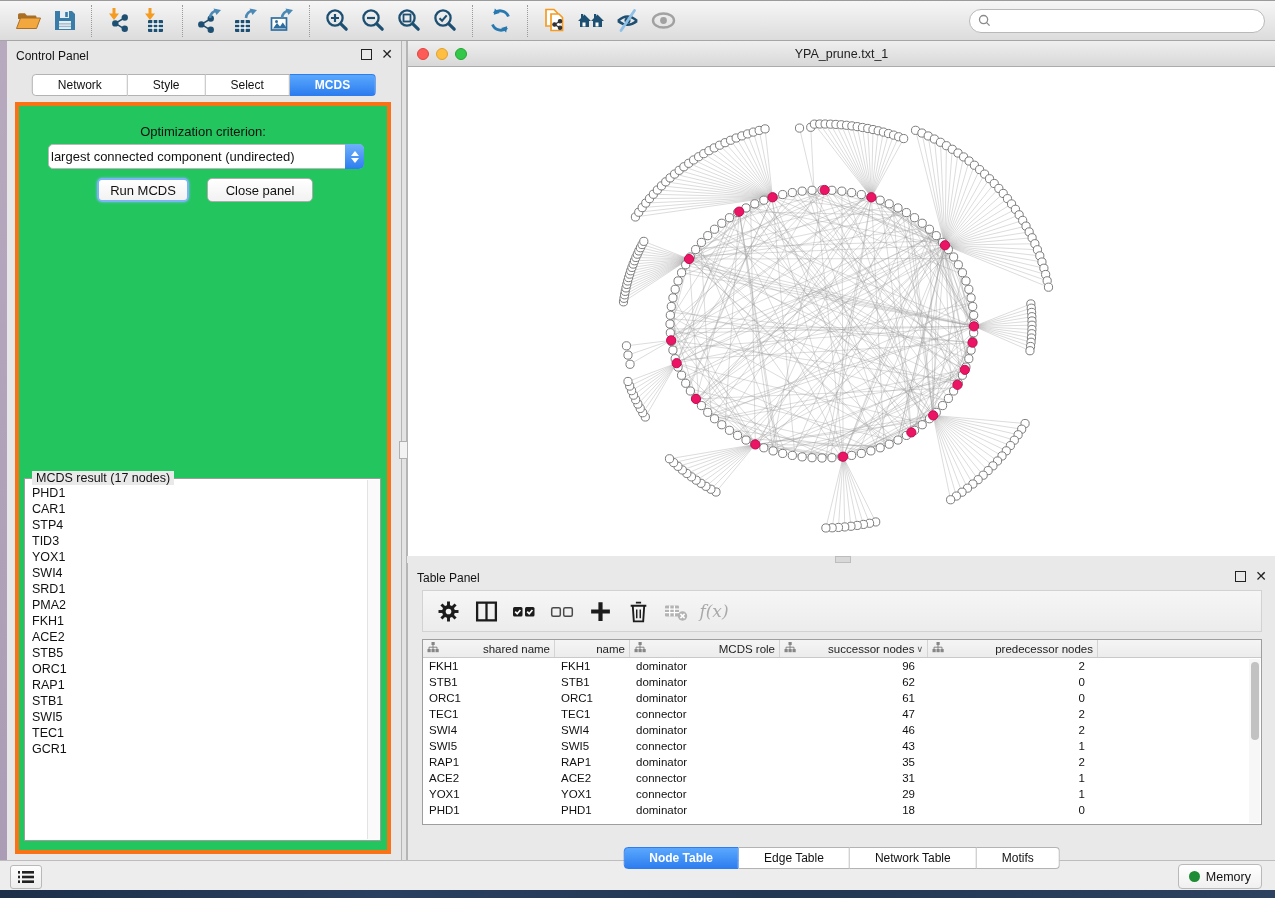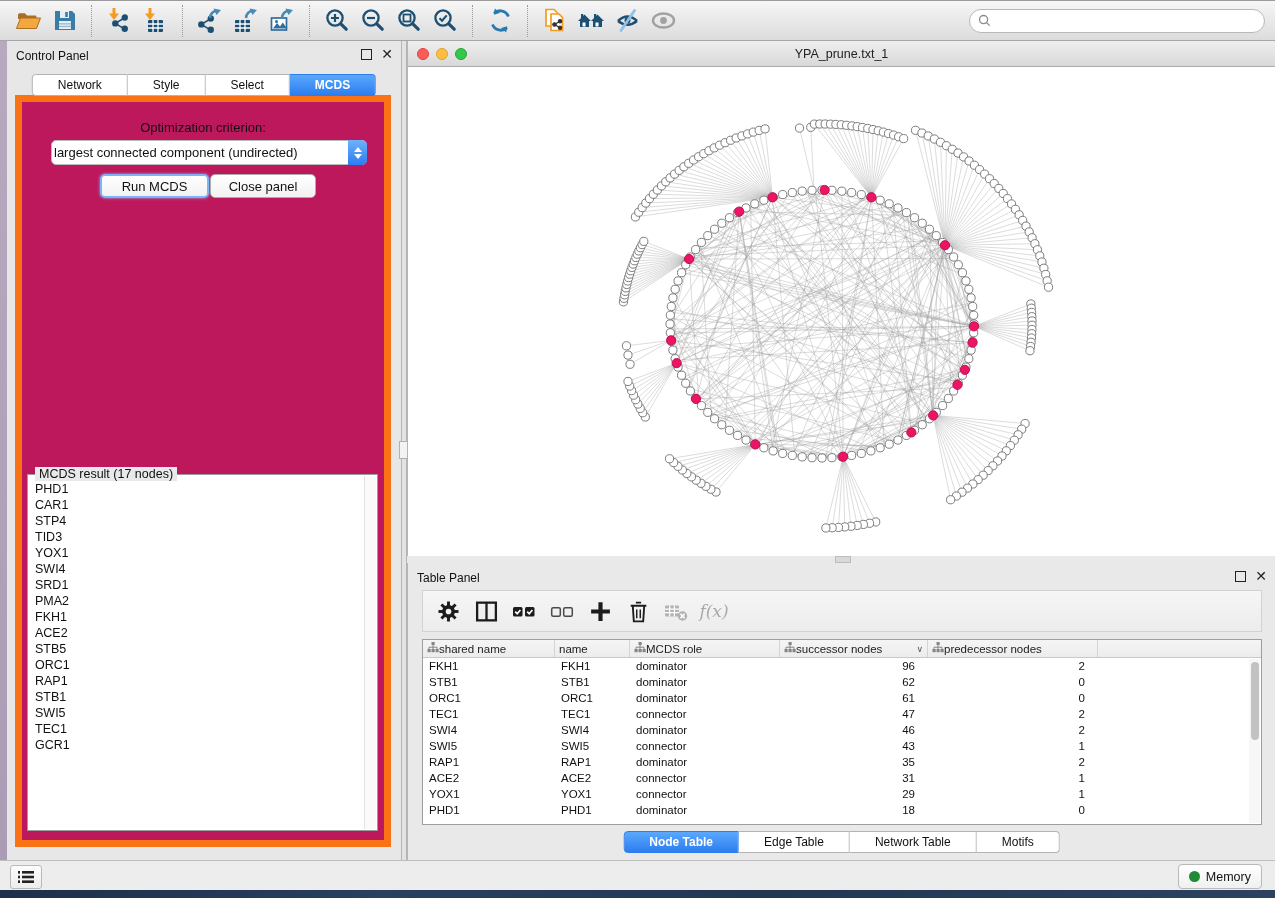--- a/index.html
+++ b/index.html
@@ -33,40 +33,40 @@
   #control-panel{position:absolute;left:7px;top:41px;width:394px;height:819px;background:#e7e7e7;}
   .panel-title{position:absolute;left:9px;top:8px;font-size:12px;color:#111;}
   .panel-btns{position:absolute;right:8px;top:8px;display:flex;gap:9px;align-items:center;}
   .float-btn{width:9px;height:9px;border:1.6px solid #222;background:transparent;}
   .close-btn{font-size:14px;font-weight:bold;color:#222;line-height:9px;}
   .cp-tabs{position:absolute;left:50%;transform:translateX(-50%);top:33px;display:flex;z-index:3;}
   .seg-tab{height:20px;line-height:20px;padding:0 25px;background:#fff;border:1px solid #b3b3b3;border-left:none;font-size:12px;color:#111;white-space:nowrap;}
   .seg-tab:first-child{border-left:1px solid #b3b3b3;border-radius:4px 0 0 4px;}
   .seg-tab:last-child{border-radius:0 4px 4px 0;}
   .seg-tab.active{background:linear-gradient(#5aa8fd,#2d7df0);border-color:#2d7df0;color:#fff;font-weight:bold;}
-  .cp-content{position:absolute;left:8px;top:54px;width:376px;height:752px;border:7px solid #f97316;background:#be185d;box-sizing:border-box;}
+  .cp-content{position:absolute;left:8px;top:61px;width:376px;height:752px;border:4px solid #f97316;background:#22c55e;box-sizing:border-box;}
   #criterion-label{position:absolute;left:0;width:100%;top:18px;text-align:center;font-size:13px;color:#111;}
   #criterion-select{
     position:absolute;left:29px;top:38px;width:316px;height:25px;box-sizing:border-box;
     background:#fff;border:1px solid #b9b9b9;border-radius:5px;
     display:flex;align-items:center;
   }
   #criterion-select .sel-text{flex:1;padding:0 2px;font-size:13px;color:#111;}
   #criterion-select .sel-stepper{
     width:19px;height:25px;margin:-1px -1px -1px 0;border-radius:0 5px 5px 0;
     background:linear-gradient(#6fb1fb,#2d7df0);display:flex;flex-direction:column;align-items:center;justify-content:center;gap:2px;
   }
   .tri-up{width:0;height:0;border-left:4px solid transparent;border-right:4px solid transparent;border-bottom:5px solid #fff;}
   .tri-dn{width:0;height:0;border-left:4px solid transparent;border-right:4px solid transparent;border-top:5px solid #fff;}
   .cp-btn{
     position:absolute;height:24px;box-sizing:border-box;background:linear-gradient(#ffffff,#f2f2f2);
     border:1px solid #adadad;border-radius:5px;font-size:13px;color:#111;
     display:flex;align-items:center;justify-content:center;font-family:inherit;
   }
-  #run-btn{left:78px;top:72px;width:109px;border:2px solid #7db4f5;box-shadow:0 0 3px #86bbf7;}
+  #run-btn{left:78px;top:72px;width:92px;border:2px solid #7db4f5;box-shadow:0 0 3px #86bbf7;}
   #closepanel-btn{left:188px;top:72px;width:106px;}
   #mcds-group{position:absolute;left:5px;right:6px;top:372px;bottom:9px;border:1px solid #9d9d9d;background:#fff;}
   #mcds-group-title{position:absolute;top:-8px;left:7px;background:#e9e9e9;padding:0 4px;font-size:12.5px;color:#111;}
   #mcds-list{position:absolute;left:1px;top:6px;bottom:1px;right:13px;overflow:hidden;padding-left:6px;font-size:12.5px;line-height:16px;color:#111;}
   #mcds-scroll{position:absolute;top:1px;bottom:1px;right:1px;width:11px;background:#fafafa;border-left:1px solid #e3e3e3;}
   
   #v-splitter{position:absolute;left:401px;top:41px;width:6px;height:819px;background:#e3e3e3;border-left:1px solid #b5b5b5;border-right:1px solid #b5b5b5;box-sizing:border-box;}
   #v-splitter .handle{position:absolute;left:-3px;top:400px;width:9px;height:16px;background:#f3f3f3;border:1px solid #b0b0b0;}
   #h-splitter{position:absolute;left:407px;top:556px;width:868px;height:7px;background:#e9e9e9;}
   #h-splitter .handle{position:absolute;left:428px;top:0px;width:16px;height:7px;background:#d8d8d8;border:1px solid #bdbdbd;box-sizing:border-box;}
@@ -81,28 +81,28 @@
   #network-title{position:absolute;left:0;right:0;text-align:center;font-size:12.5px;color:#222;}
   #network-canvas{position:absolute;left:0;top:25px;right:0;bottom:0;}
   
   #table-panel{position:absolute;left:407px;top:563px;width:868px;height:297px;background:#e9e9e9;border-left:1px solid #b5b5b5;box-sizing:border-box;}
   #tp-toolbar{position:absolute;left:14px;right:13px;top:27px;height:42px;background:linear-gradient(#f6f6f6,#ececec);border:1px solid #d2d2d2;box-sizing:border-box;display:flex;align-items:center;padding:0 6px;}
   .tpt-icon{width:38px;height:34px;display:flex;align-items:center;justify-content:center;}
   .tpt-icon .fx-text{font-family:"DejaVu Serif","Liberation Serif",serif;font-style:italic;font-size:17px;color:#a9a9a9;}
   #node-table{position:absolute;left:14px;right:13px;top:76px;height:186px;background:#fff;border:1px solid #9e9e9e;box-sizing:border-box;overflow:hidden;}
   .thead{display:flex;height:18px;background:linear-gradient(#f5f5f5,#ececec);border-bottom:1px solid #c9c9c9;box-sizing:border-box;}
   .th{display:flex;align-items:center;box-sizing:border-box;border-right:1px solid #d4d4d4;padding:0 4px;font-size:11.5px;color:#222;position:relative;}
-  .th .th-label{flex:1;text-align:left;}
+  .th .th-label{flex:1;text-align:right;}
   .th .sort{font-size:9px;color:#555;margin-left:2px;}
   .trow{display:flex;height:16px;align-items:center;}
   .td{box-sizing:border-box;padding:0 6px;font-size:11.5px;color:#111;white-space:nowrap;overflow:hidden;}
   .td.num{text-align:right;padding-right:13px;}
   #table-vscroll{position:absolute;right:1px;top:19px;bottom:1px;width:11px;background:#f7f7f7;}
   #table-vscroll .thumb{position:absolute;left:1.5px;top:3px;width:8px;height:78px;border-radius:4px;background:#c2c2c2;}
-  .tp-tabs{position:absolute;left:50%;transform:translateX(-50%);top:268px;display:flex;z-index:2;}
+  .tp-tabs{position:absolute;left:50%;transform:translateX(-50%);top:284px;display:flex;z-index:2;}
   
   #status-bar{position:absolute;left:0;top:860px;width:1275px;height:30px;background:#ededed;border-top:1px solid #bdbdbd;box-sizing:border-box;}
   #task-list-btn{position:absolute;left:10px;top:4px;width:30px;height:22px;background:linear-gradient(#fdfdfd,#ededed);border:1px solid #b9b9b9;border-radius:3px;display:flex;align-items:center;justify-content:center;}
   #memory-btn{position:absolute;right:13px;top:3px;height:23px;padding:0 10px;background:linear-gradient(#ffffff,#f0f0f0);border:1px solid #b9b9b9;border-radius:4px;display:flex;align-items:center;gap:6px;font-size:12.5px;color:#111;}
   #memory-dot{width:11px;height:11px;border-radius:50%;background:#1d8c34;}
 </style>
 </head>
 <body>
 
 <div id="toolbar">

